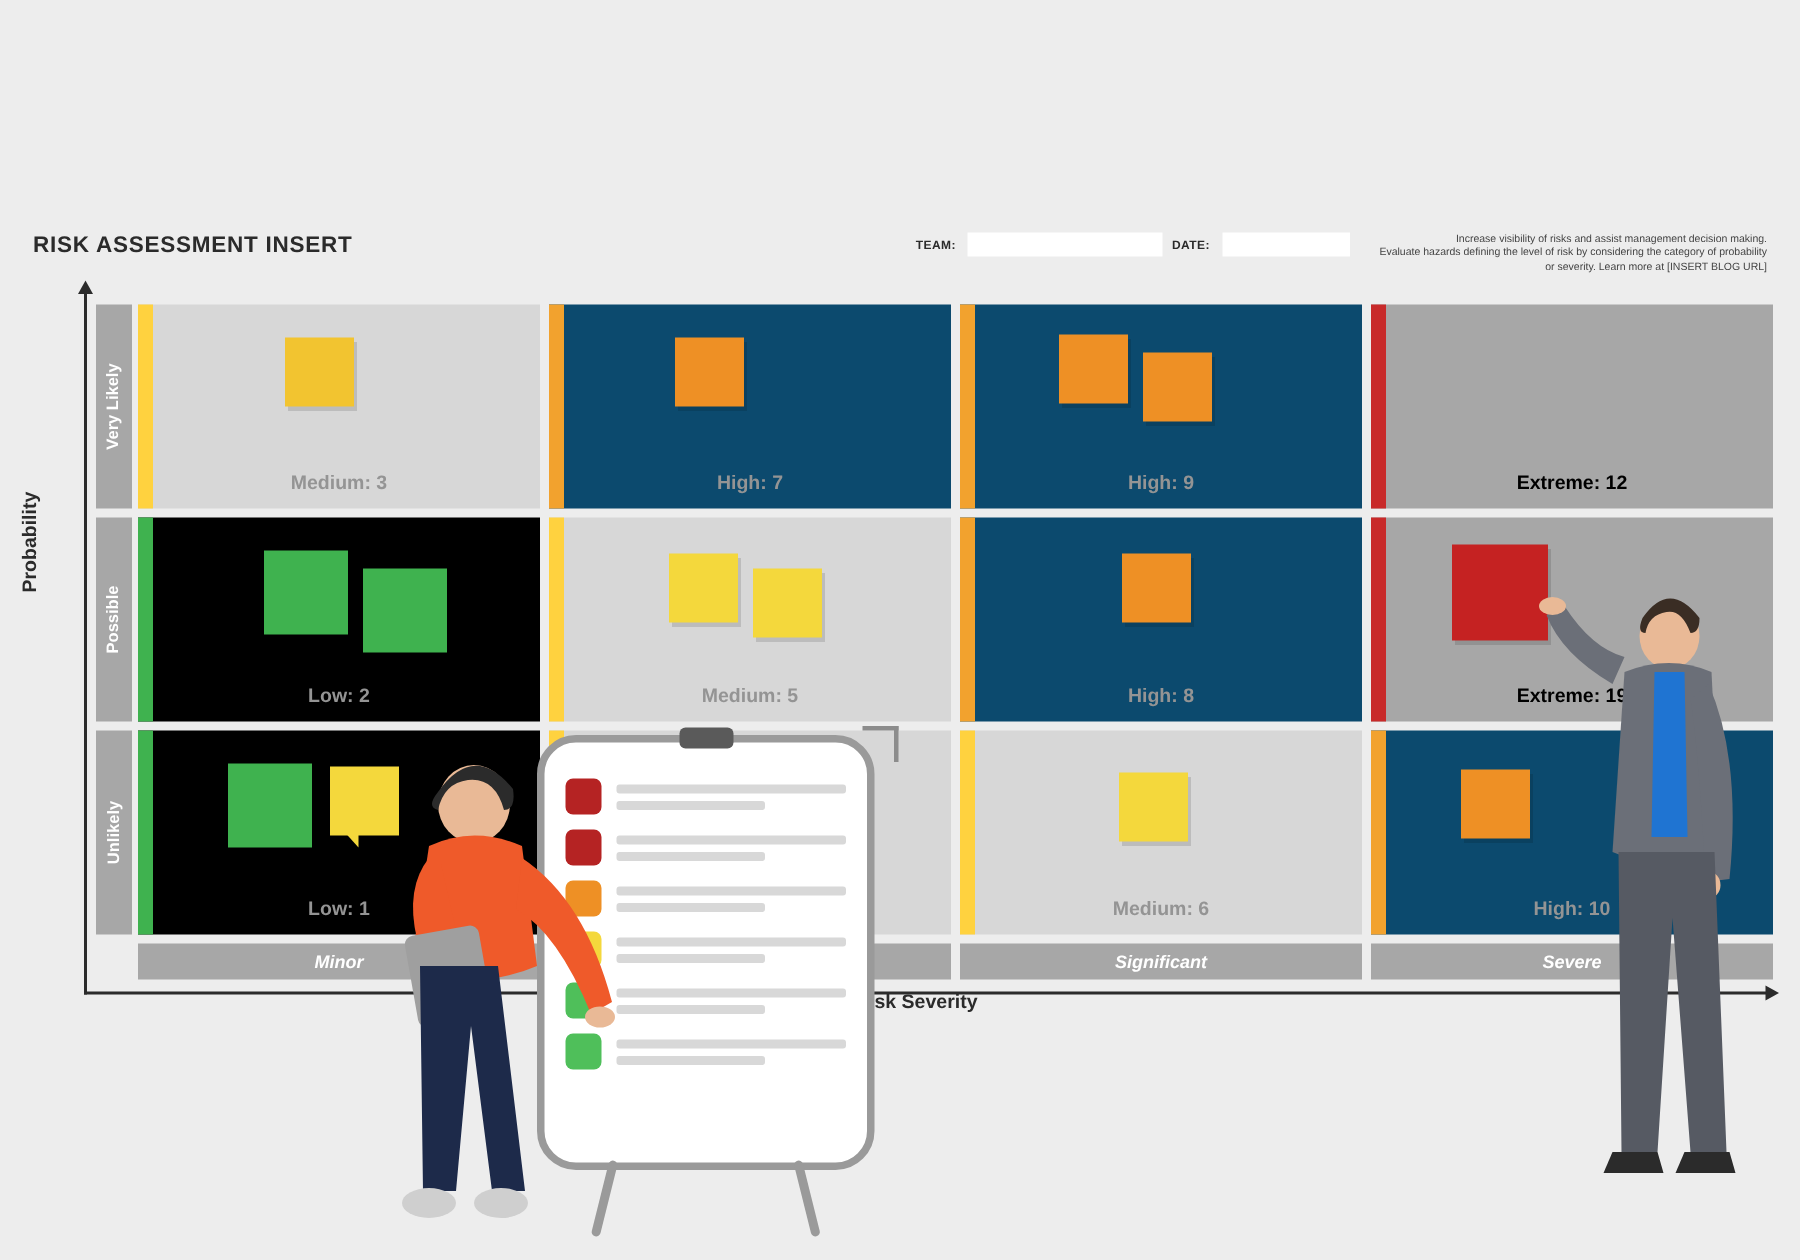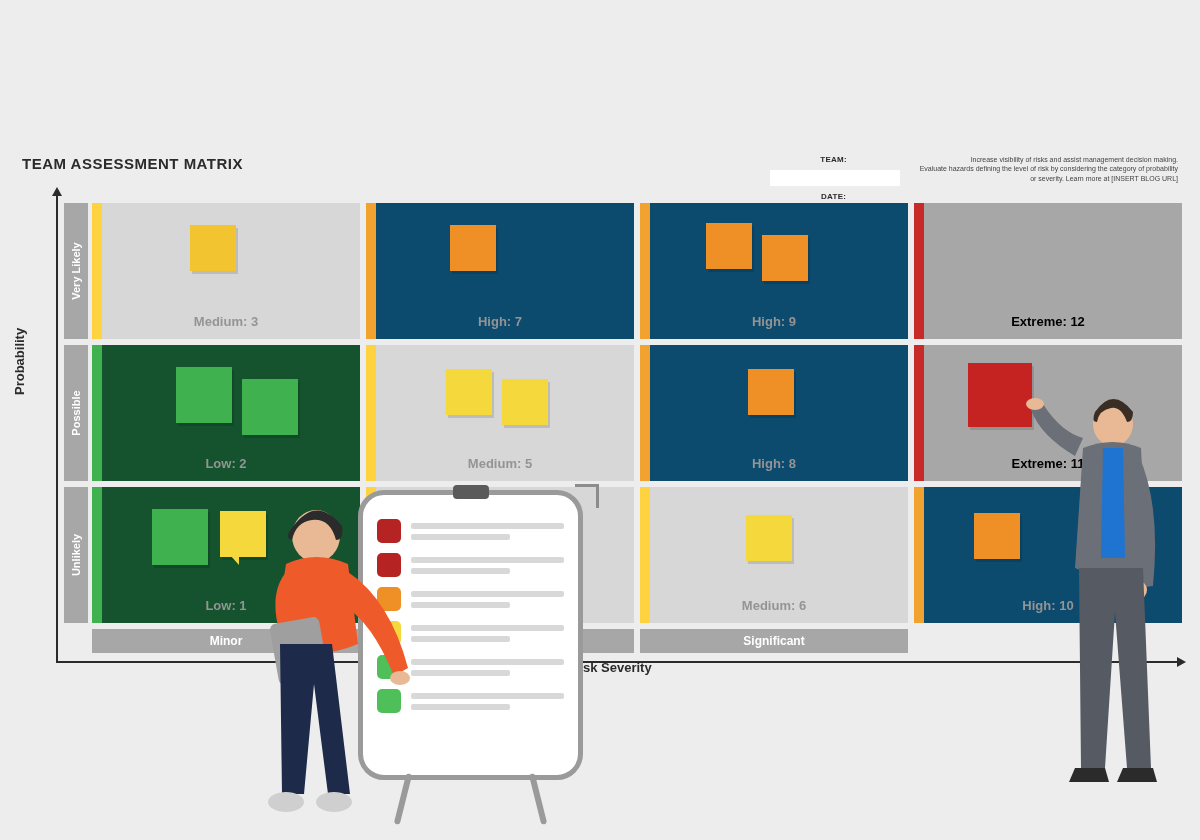--- a/index.html
+++ b/index.html
@@ -16,21 +16,20 @@
     position: absolute; top: 155px; left: 22px; right: 22px;
     display: flex; align-items: flex-start; gap: 20px;
   }
   .title {
     font-weight: 800; letter-spacing: 0.5px; font-size: 15px;
     flex: 0 0 auto;
   }
   .field-group {
     display: flex; gap: 6px; align-items: center;
     margin-left: auto;
-    flex-direction: column;
   }
   .field-label {
     font-weight: 700; font-size: 8px; letter-spacing: 0.3px;
     margin-right: 2px;
   }
   .field-input {
     background: #fff; height: 16px; border: none;
     font-size: 8px; padding: 0 4px;
   }
   .field-input.team { width: 130px; }
@@ -97,21 +96,21 @@
     display: flex; align-items: flex-end; justify-content: center;
     padding-bottom: 10px;
   }
   .cell .stripe {
     position: absolute; left: 0; top: 0; bottom: 0; width: 10px;
   }
   .cell-label {
     color: #949494; font-weight: 700; font-size: 13px;
   }
   .cell.light { background: #d7d7d7; align-items: flex-end; }
-  .cell.lighter { background: #14532d; }
+  .cell.lighter { background: #000000; }
   .cell.dark { background: #a7a7a7; }
   .cell.dark .cell-label { color: #000000; }
 
   .c-green  { background: #3fb24f; }
   .c-yellow { background: #ffd23f; }
   .c-orange { background: #f2a22e; }
   .c-red    { background: #c82a2a; }
 
   
   .note {
@@ -130,21 +129,21 @@
   
   .note.speech::after {
     content: ""; position: absolute; bottom: -8px; left: 10px;
     border-left: 9px solid transparent; border-right: 0 solid transparent;
     border-top: 10px solid currentColor;
   }
   .note.speech.n-yellow { color: #f4d83c; }
 
   
   .col-footers {
-    position: absolute; left: 92px; top: 629px; display: flex; gap: 6px;
+    position: absolute; left: 92px; top: 629px; display: flex; gap: 6px; font-style: italic;
   }
   .col-footer {
     width: 268px; height: 24px; background: #a7a7a7;
     display: flex; align-items: center; justify-content: center;
   }
   .col-footer span { color: #fff; font-weight: 700; font-size: 12px; }
 
   
   .easel {
     position: absolute; left: 358px; top: 490px;
@@ -188,21 +187,21 @@
 
   
   .person-right { position: absolute; left: 1005px; top: 390px; width: 165px; height: 430px; }
   .person-right svg { overflow: visible; }
 
 </style>
 </head>
 <body>
 
 <div class="header">
-  <div class="title">TEAM ASSESSMENT MATRIX</div>
+  <div class="title">RISK ASSESSMENT INSERT</div>
   <div class="field-group">
     <span class="field-label">TEAM:</span>
     <input class="field-input team" style="">
     <span class="field-label">DATE:</span>
     <input class="field-input date" style="">
   </div>
   <div class="blurb">
     <div>Increase visibility of risks and assist management decision making.</div>
     <div>Evaluate hazards defining the level of risk by considering the category of probability</div>
     <div>or severity. Learn more at [INSERT BLOG URL]</div>
@@ -265,21 +264,21 @@
       <div class="cell-label">Medium: 5</div>
     </div>
     <div class="cell">
       <div class="stripe c-orange"></div>
       <div class="note sm n-orange" style="top:24px;left:108px"></div>
       <div class="cell-label">High: 8</div>
     </div>
     <div class="cell dark">
       <div class="stripe c-red"></div>
       <div class="note lg n-red" style="top:18px;left:54px"></div>
-      <div class="cell-label">Extreme: 11</div>
+      <div class="cell-label">Extreme: 19</div>
     </div>
   </div>
 
   <div class="grid-row">
     <div class="cell lighter">
       <div class="stripe c-green"></div>
       <div class="note md n-green" style="top:22px;left:60px"></div>
       <div class="note sm n-yellow speech" style="top:24px;left:128px"></div>
       <div class="cell-label">Low: 1</div>
     </div>
@@ -303,20 +302,23 @@
 <div class="col-footers">
   <div class="col-footer">
       <span>Minor</span>
     </div>
   <div class="col-footer">
       <span>Moderate</span>
     </div>
   <div class="col-footer">
       <span>Significant</span>
     </div>
+  <div class="col-footer">
+      <span>Severe</span>
+    </div>
 </div>
 
 <div class="easel">
   <div class="back-corner"></div>
   <div class="board">
     <div class="clip"></div>
     <div class="list">
       <div class="item">
           <div class="sq" style="background:#b52323"></div>
           <div class="lines">

